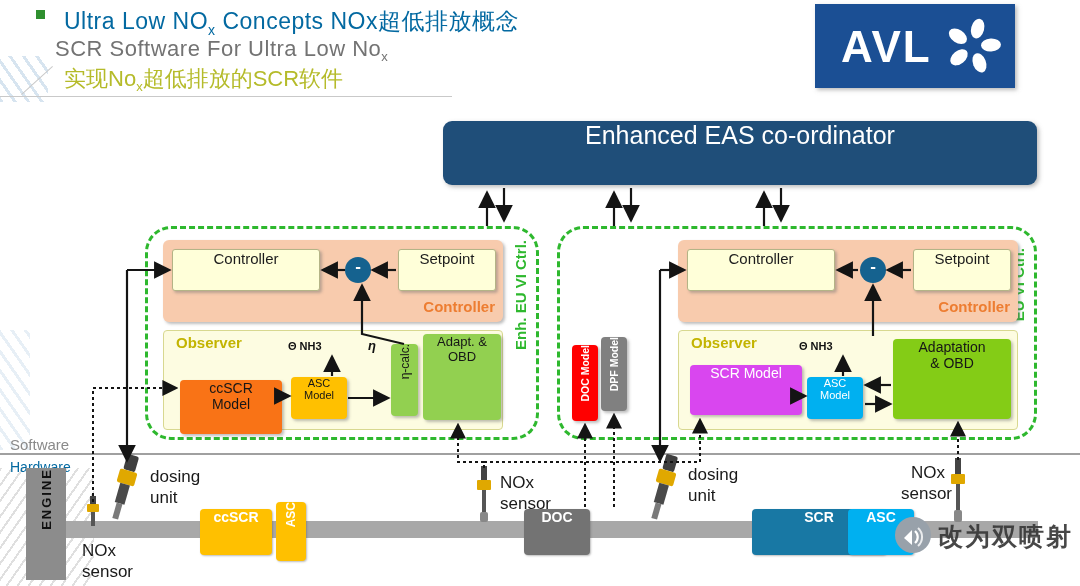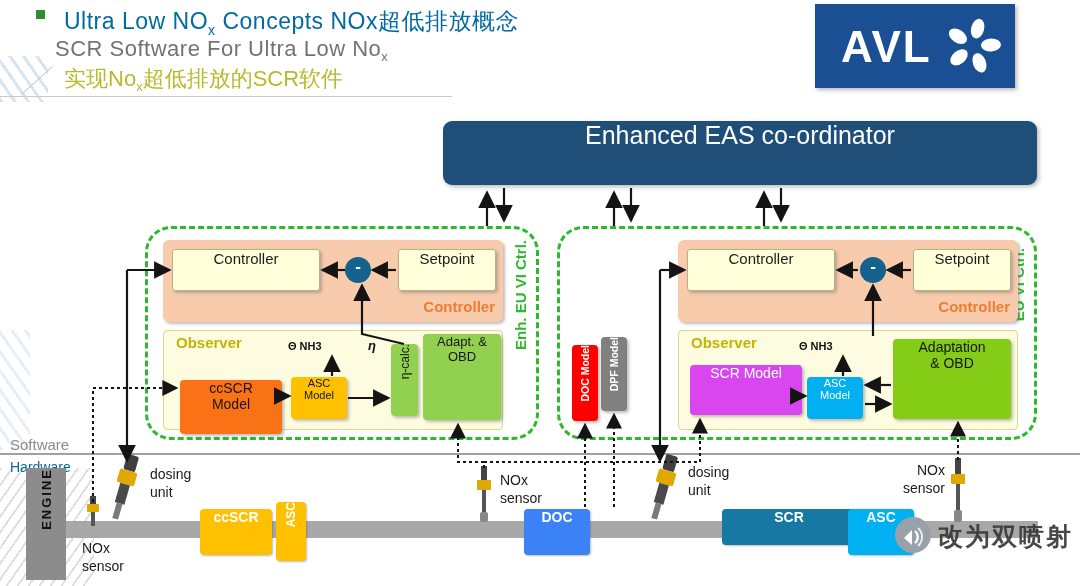--- a/index.html
+++ b/index.html
@@ -12,21 +12,21 @@
   .shadow{box-shadow:2px 2px 3px rgba(110,110,110,.45)}
   .dashedbox{border:3px dashed #2eb82e;border-radius:26px;background:transparent;z-index:1}
   .sidelabel{color:#2eb82e;font-weight:bold;font-size:15px;z-index:2}
   .caption-orange{color:#ed7d31;font-weight:bold;font-size:15px;text-align:right}
   .caption-olive{color:#c3b400;font-weight:bold;font-size:15px}
   .peach{background:#f8cbad;border-radius:6px;z-index:2}
   .observerbg{background:#fdfce1;border:1px solid #d8d890;border-radius:4px;z-index:2}
   .modelbox{border-radius:4px;z-index:3;font-size:14px;color:#161616}
   .sumcircle{width:26px;height:26px;border-radius:50%;background:#15628f;color:#fff;font-weight:bold;font-size:17px;z-index:3}
   .hwbox{border-radius:4px;color:#fff;font-weight:bold;font-size:14px;z-index:3;box-shadow:1px 1px 2px rgba(90,90,90,.4)}
-  .smalllabel{font-size:14px;color:#1a1a1a;line-height:1.25;z-index:4}
+  .smalllabel{font-size:17px;color:#1a1a1a;line-height:1.25;z-index:4}
   .theta{font-size:11px;font-weight:bold;color:#111;z-index:4}
   ul.bullets{list-style:none;z-index:4}
   ul.bullets li{position:relative;padding-left:18px;font-size:15px;color:#111;margin-bottom:3px;width:270px;line-height:1.3}
   ul.bullets li::before{content:"";position:absolute;left:2px;top:7px;width:7px;height:7px;background:#141414}
   ul.bullets li.b-bold{font-weight:bold}
   ul.bullets li.b-narrow{max-width:215px}
   .stripesA{background:repeating-linear-gradient(55deg,rgba(150,185,215,.38) 0 3px,transparent 3px 11px);z-index:0}
   .stripesB{background:repeating-linear-gradient(125deg,rgba(140,140,140,.28) 0 2px,transparent 2px 9px);z-index:0}
   .rule{background:#c9c9c9;z-index:0}
 </style>
@@ -183,24 +183,24 @@
     <rect x="9" y="26" width="4" height="26" fill="#555"></rect>
     <rect x="7" y="52" width="8" height="12" rx="2" fill="#888"></rect>
   </svg>
 
   <div class="abs cbox hwbox" style="left:200px;top:509px;width:72px;height:46px;background:#ffc000">
     <span>ccSCR</span>
   </div>
   <div class="abs cbox hwbox" style="left:276px;top:502px;width:30px;height:59px;background:#ffc000;font-size:12px">
     <span class="vspan">ASC</span>
   </div>
-  <div class="abs cbox hwbox" style="left:524px;top:509px;width:66px;height:46px;background:#3b82f6">
+  <div class="abs cbox hwbox" style="left:524px;top:509px;width:66px;height:46px;background:#737373">
     <span>DOC</span>
   </div>
-  <div class="abs cbox hwbox" style="left:722px;top:509px;width:134px;height:36px;background:#1878a4">
+  <div class="abs cbox hwbox" style="left:752px;top:509px;width:134px;height:46px;background:#1878a4">
     <span>SCR</span>
   </div>
   <div class="abs cbox hwbox" style="left:848px;top:509px;width:66px;height:46px;background:#00b0f0">
     <span>ASC</span>
   </div>
 
   <div class="abs smalllabel" style="left:82px;top:540px;width:48px">NOx sensor</div>
   <div class="abs smalllabel" style="left:150px;top:466px;width:46px">dosing unit</div>
   <div class="abs smalllabel" style="left:500px;top:472px;width:44px">NOx sensor</div>
   <div class="abs smalllabel" style="left:688px;top:464px;width:46px">dosing unit</div>

